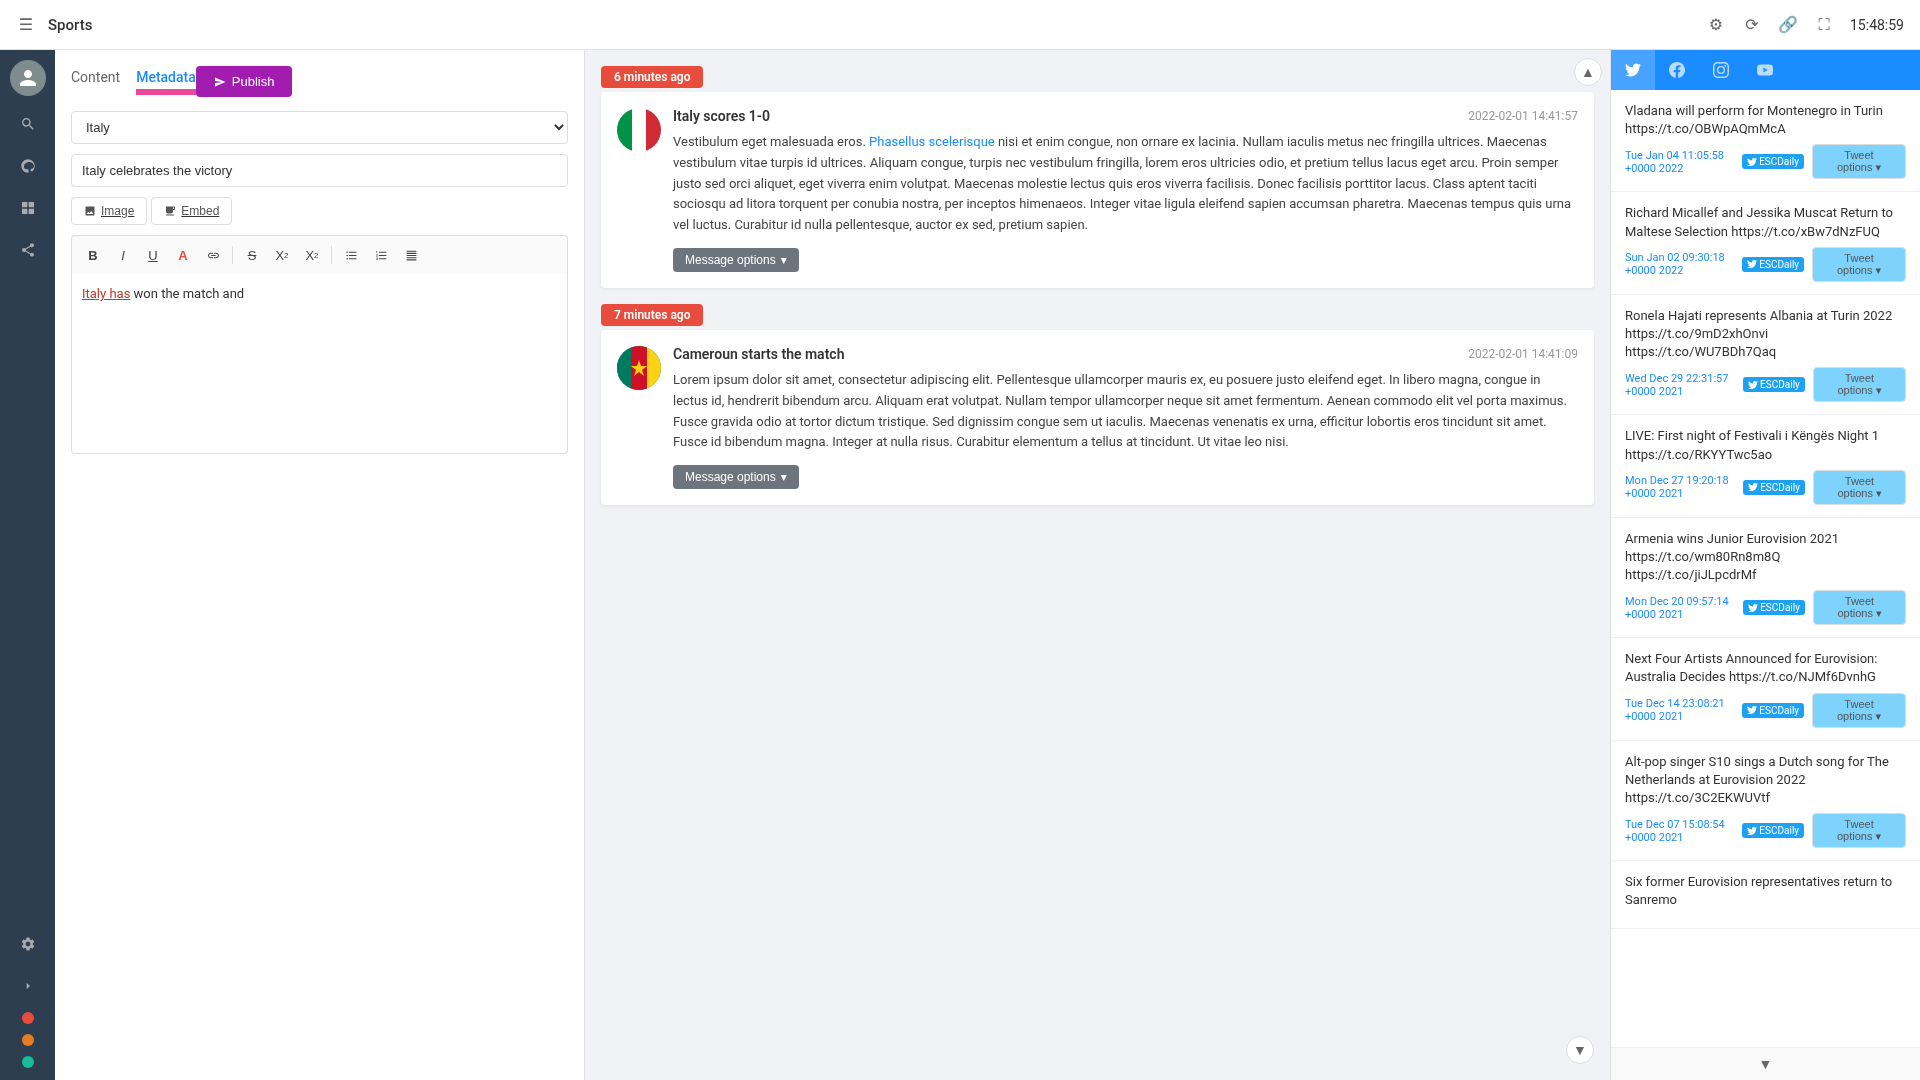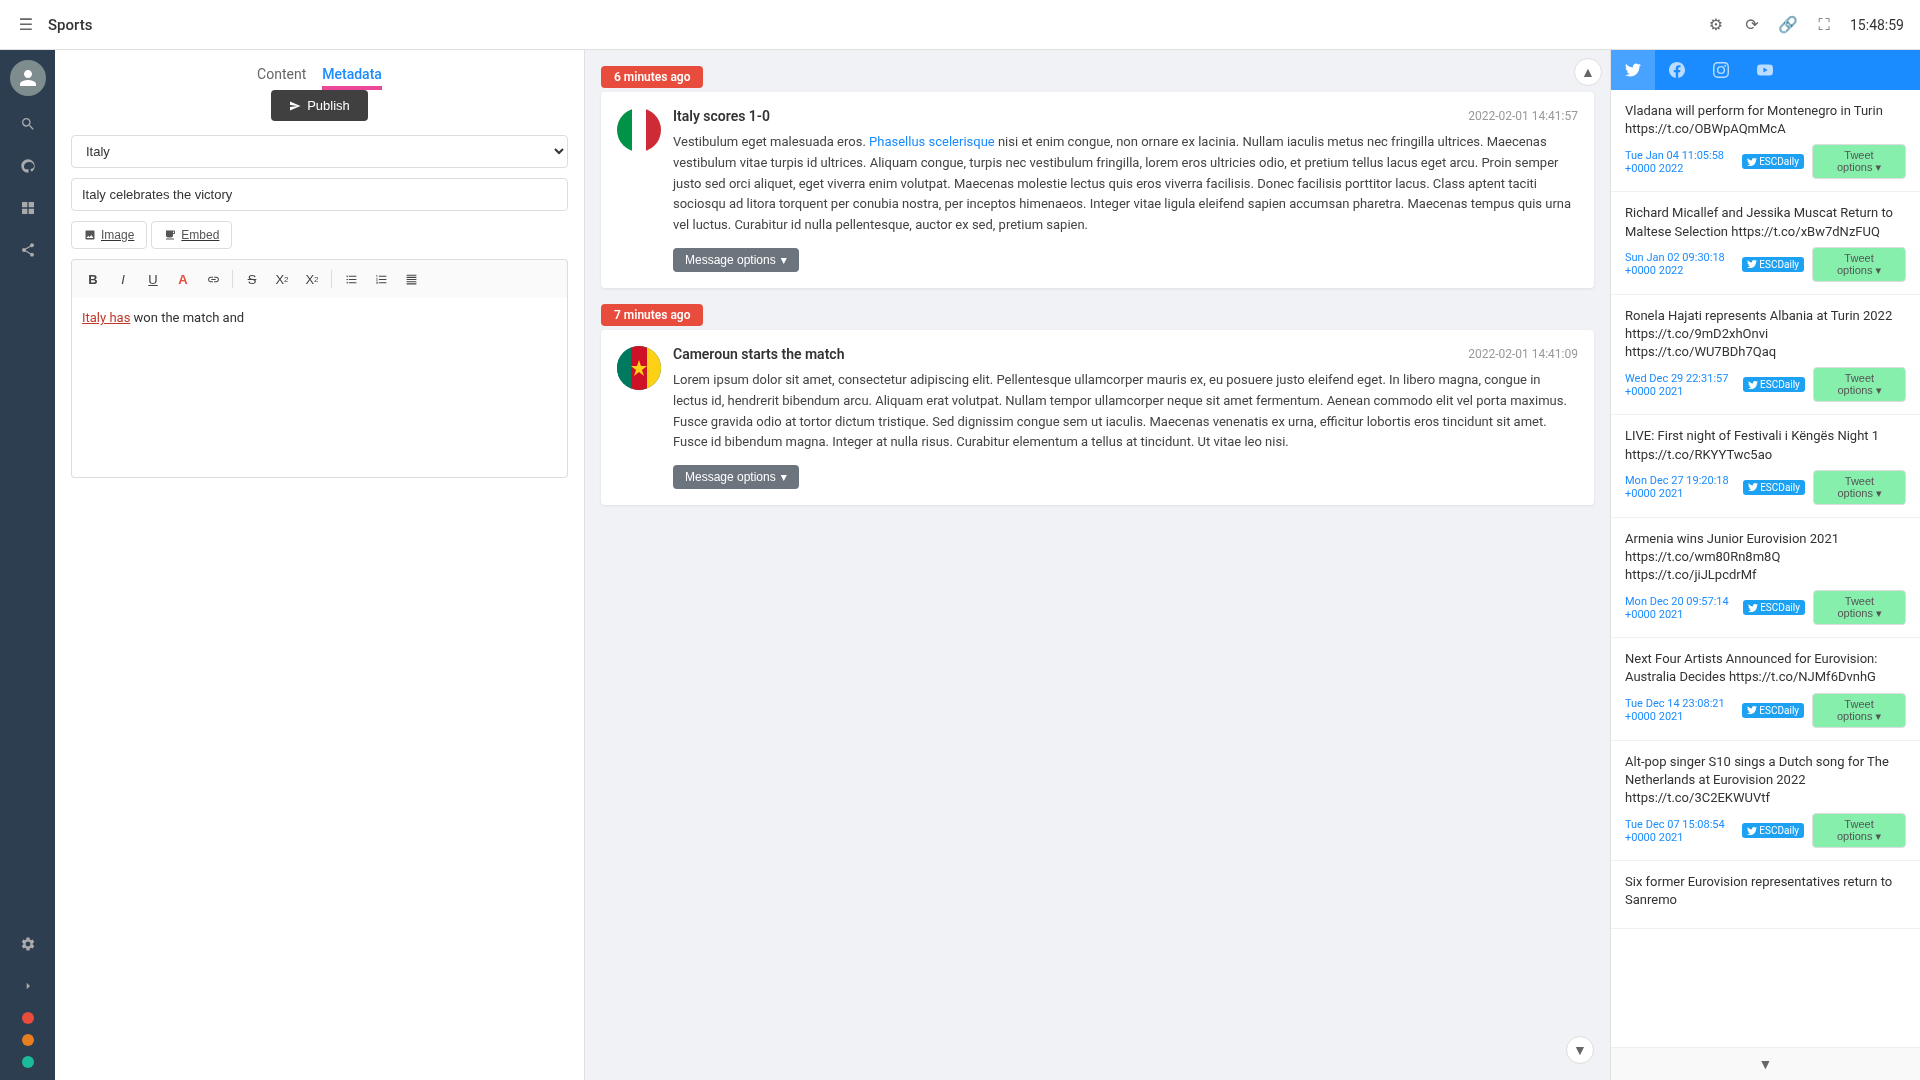--- a/index.html
+++ b/index.html
@@ -25,25 +25,25 @@
     .dot-orange { background: #e67e22; }
     .dot-teal { background: #1abc9c; }
     .sidebar-spacer { flex: 1; }
 
     
     .editor-feed { display: flex; flex: 1; overflow: hidden; }
 
     
     .editor-panel { width: 530px; background: #fff; border-right: 1px solid #e0e0e0; display: flex; flex-direction: column; flex-shrink: 0; padding: 16px; gap: 10px; overflow-y: auto; }
 
-    .editor-header { display: flex; align-items: center; justify-content: center; margin-bottom: 4px; flex-direction: column; }
+    .editor-header { display: flex; align-items: center; justify-content: flex-start; margin-bottom: 4px; }
     .editor-tabs { display: flex; gap: 16px; }
     .editor-tab { font-size: 14px; color: #666; cursor: pointer; padding-bottom: 4px; }
-    .editor-tab.active { color: #1a8cff; border-bottom: 4px solid #ec4899; font-weight: 500; }
-    .publish-btn { background: #404040; color: #fff; border: none; padding: 8px 18px; border-radius: 4px; font-size: 13px; cursor: pointer; display: flex; align-items: center; gap: 6px; }
+    .editor-tab.active { color: #1a8cff; border-bottom: 6px solid #ec4899; font-weight: 500; }
+    .publish-btn { background: #a21caf; color: #fff; border: none; padding: 8px 18px; border-radius: 4px; font-size: 13px; cursor: pointer; display: flex; align-items: center; gap: 6px; }
 
     .editor-select { width: 100%; padding: 7px 10px; border: 1px solid #ddd; border-radius: 4px; font-size: 13px; background: #fff; color: #333; cursor: pointer; appearance: auto; }
     .editor-input { width: 100%; padding: 8px 10px; border: 1px solid #ddd; border-radius: 4px; font-size: 13px; color: #333; }
 
     .media-buttons { display: flex; gap: 4px; text-decoration: underline; }
     .media-btn { padding: 6px 12px; border: 1px solid #ddd; border-radius: 4px; font-size: 12px; cursor: pointer; background: #fff; color: #555; display: flex; align-items: center; gap: 5px; }
 
     .toolbar { display: flex; align-items: center; gap: 4px; padding: 6px 8px; border: 1px solid #ddd; border-top-left-radius: 4px; border-top-right-radius: 4px; border-bottom: none; background: #fafafa; flex-wrap: wrap; }
     .toolbar-btn { width: 26px; height: 26px; display: flex; align-items: center; justify-content: center; border: none; background: none; cursor: pointer; border-radius: 3px; font-size: 13px; color: #444; }
     .toolbar-sep { width: 1px; height: 18px; background: #ddd; margin: 0 2px; }
@@ -71,21 +71,21 @@
     .social-tabs { display: flex; align-items: center; background: #1a8cff; }
     .social-tab { padding: 12px 14px; cursor: pointer; color: rgba(255,255,255,0.7); font-size: 16px; display: flex; align-items: center; justify-content: center; }
     .social-tab.active { color: #fff; background: rgba(255,255,255,0.2); }
 
     .social-feed { flex: 1; overflow-y: auto; }
     .social-item { padding: 12px 14px; border-bottom: 1px solid #f0f0f0; }
     .social-item-text { font-size: 13px; color: #333; line-height: 1.4; margin-bottom: 6px; }
     .social-item-meta { display: flex; align-items: center; gap: 8px; }
     .social-item-date { font-size: 11px; color: #1a8cff; }
     .escdaily-badge { background: #1da1f2; color: #fff; font-size: 10px; padding: 2px 5px; border-radius: 3px; display: flex; align-items: center; gap: 2px; }
-    .tweet-options-btn { margin-left: auto; background: #86efac; border: 1px solid #ddd; padding: 4px 20px; border-radius: 4px; font-size: 11px; cursor: pointer; color: #555; display: flex; align-items: center; gap: 4px; }
+    .tweet-options-btn { margin-left: auto; background: #7dd3fc; border: 1px solid #ddd; padding: 4px 20px; border-radius: 4px; font-size: 11px; cursor: pointer; color: #555; display: flex; align-items: center; gap: 4px; }
 
     .scroll-down-btn { width: 100%; padding: 8px; text-align: center; background: #f9f9f9; border-top: 1px solid #eee; cursor: pointer; color: #666; font-size: 14px; }
 
     
     ::-webkit-scrollbar { width: 6px; }
     ::-webkit-scrollbar-track { background: #f1f1f1; }
     ::-webkit-scrollbar-thumb { background: #ccc; border-radius: 3px; }
 
     
     .italy-logo { background: linear-gradient(to right, #009246 33%, #fff 33%, #fff 66%, #ce2b37 66%); width: 44px; height: 44px; border-radius: 50%; }

